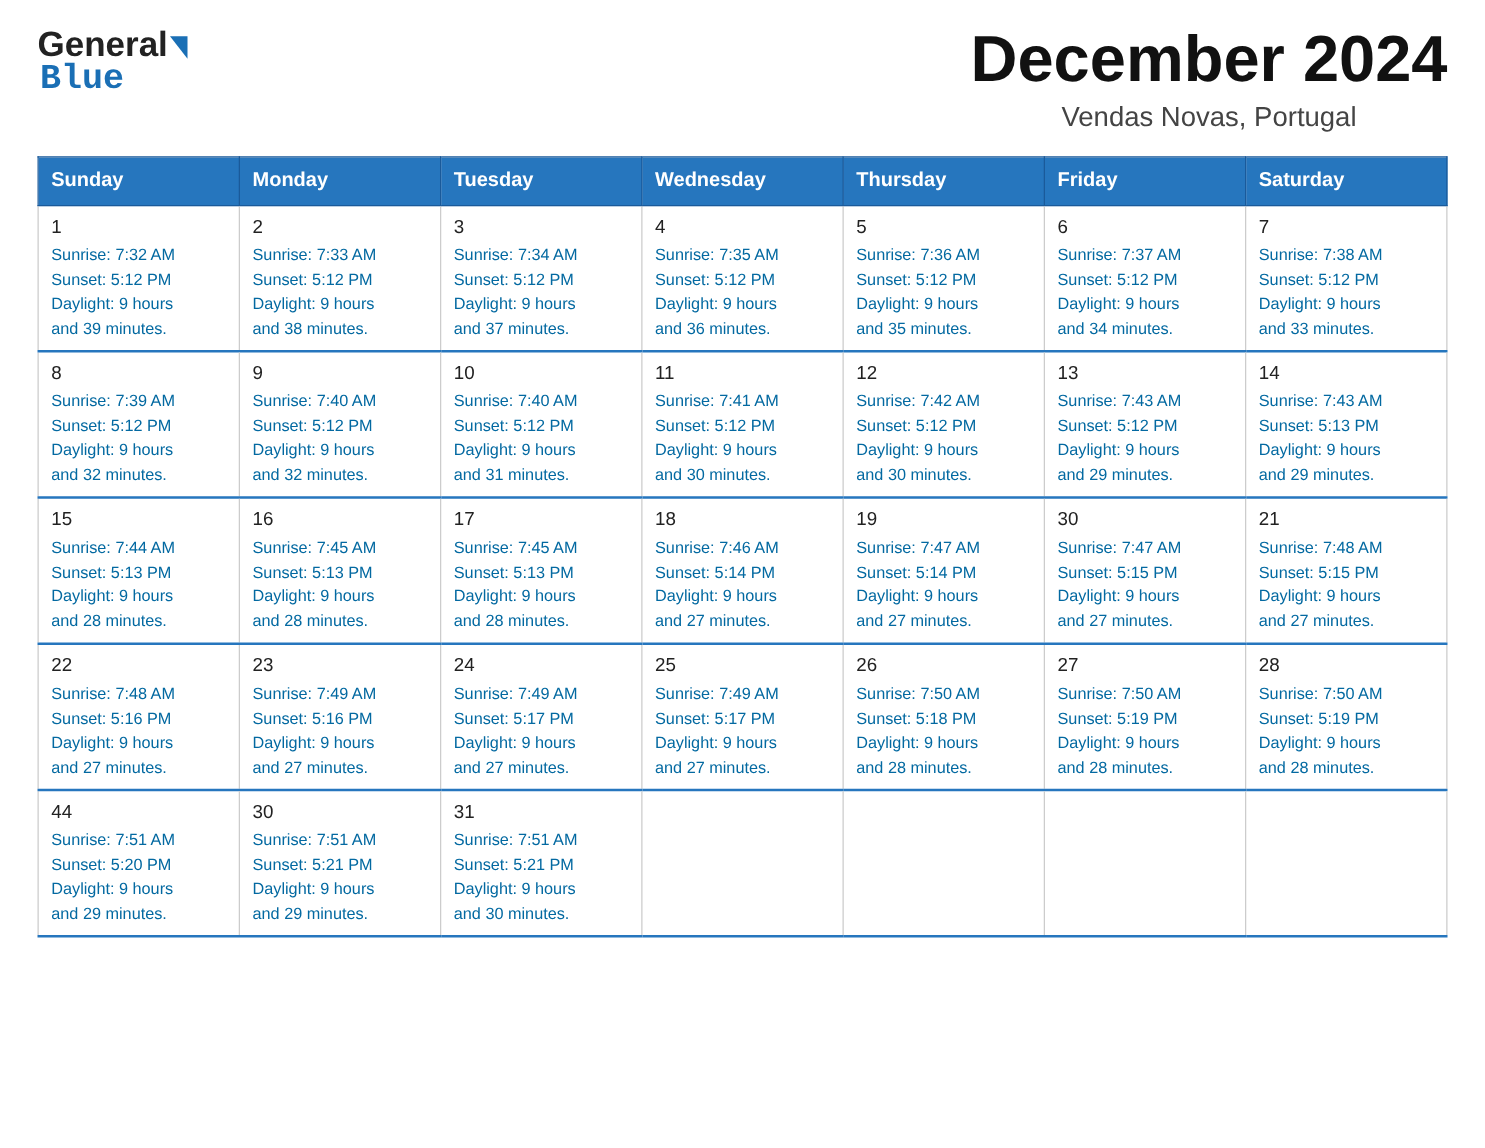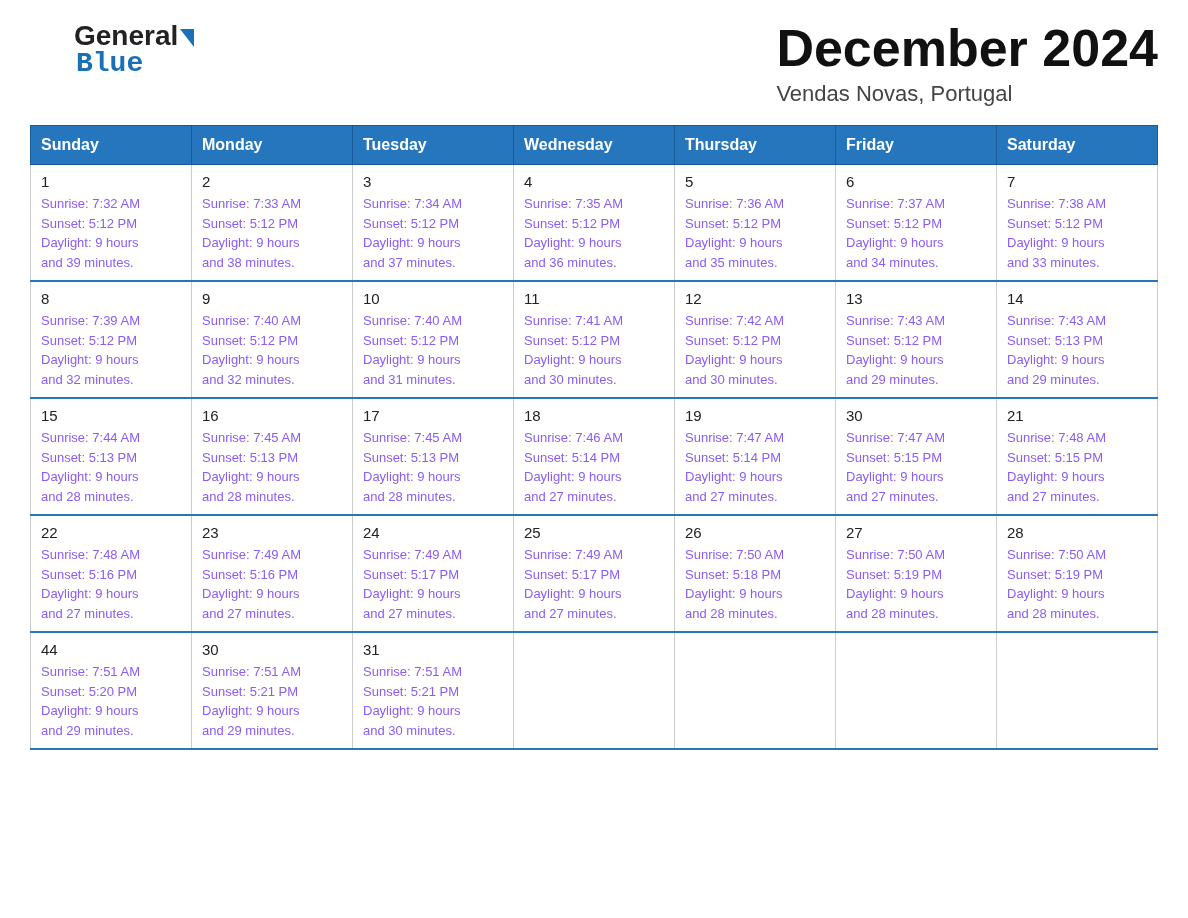--- a/index.html
+++ b/index.html
@@ -13,21 +13,20 @@
     .header {
       display: flex;
       justify-content: space-between;
       align-items: flex-start;
       margin-bottom: 18px;
     }
     .logo {
       display: flex;
       flex-direction: column;
       align-items: flex-start;
-      margin-left: 44px;
     }
     .logo-top {
       display: flex;
       align-items: center;
     }
     .logo-text-general {
       font-size: 28px;
       font-weight: bold;
       color: #222;
       font-family: Arial, sans-serif;
@@ -43,21 +42,21 @@
     }
     .logo-blue {
       font-size: 28px;
       font-weight: bold;
       color: #1a6fb5;
       font-family: Liberation Mono, monospace;
       margin-top: -4px;
       margin-left: 2px;
     }
     .title-section {
-      text-align: left;
+      text-align: center;
     }
     .month-title {
       font-size: 52px;
       font-weight: bold;
       color: #111;
       line-height: 1.1;
     }
     .location {
       font-size: 22px;
       color: #444;
@@ -92,21 +91,21 @@
     }
     tbody tr td .day-num {
       font-size: 15px;
       font-weight: normal;
       display: block;
       margin-bottom: 4px;
     }
     tbody tr td .day-info {
       font-size: 13px;
       line-height: 1.5;
-      color: #8b5cf6;
+      color: #0369a1;
     }
     tbody tr {
       background: #fff;
     }
     tbody tr:nth-child(even) {
       background: #fff;
     }
     .empty-cell {
       background: #fff;
     }

